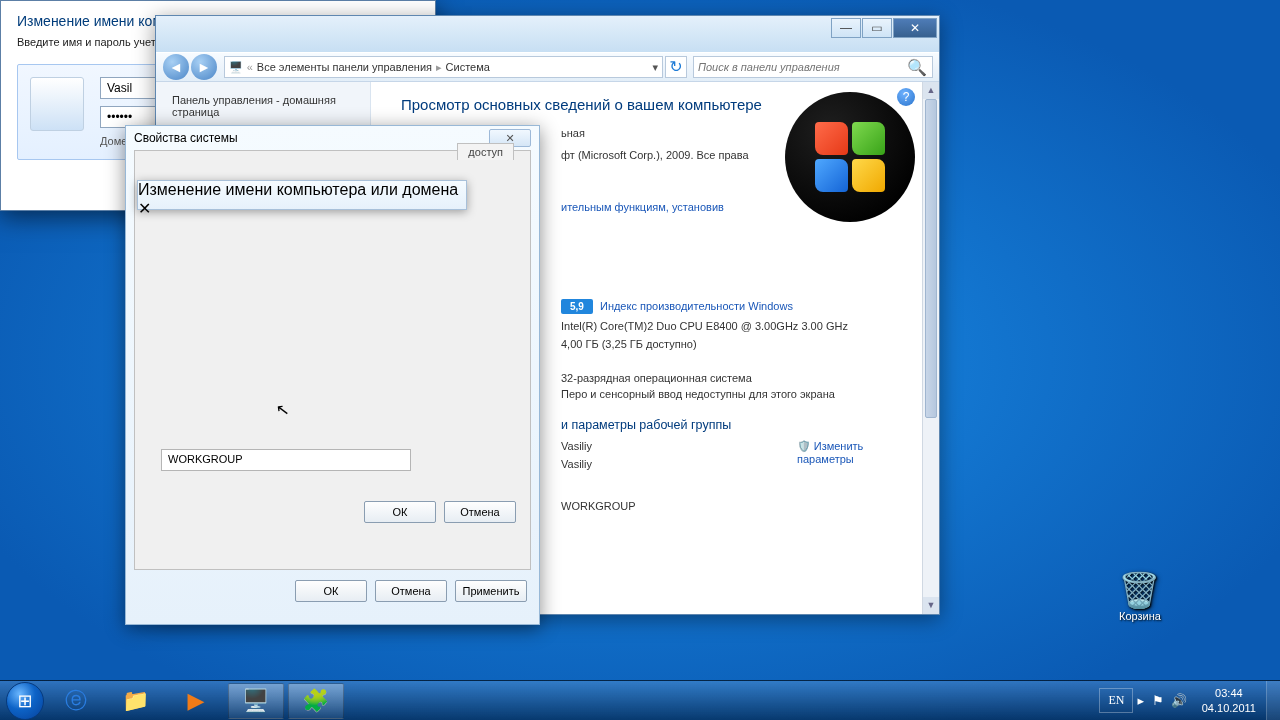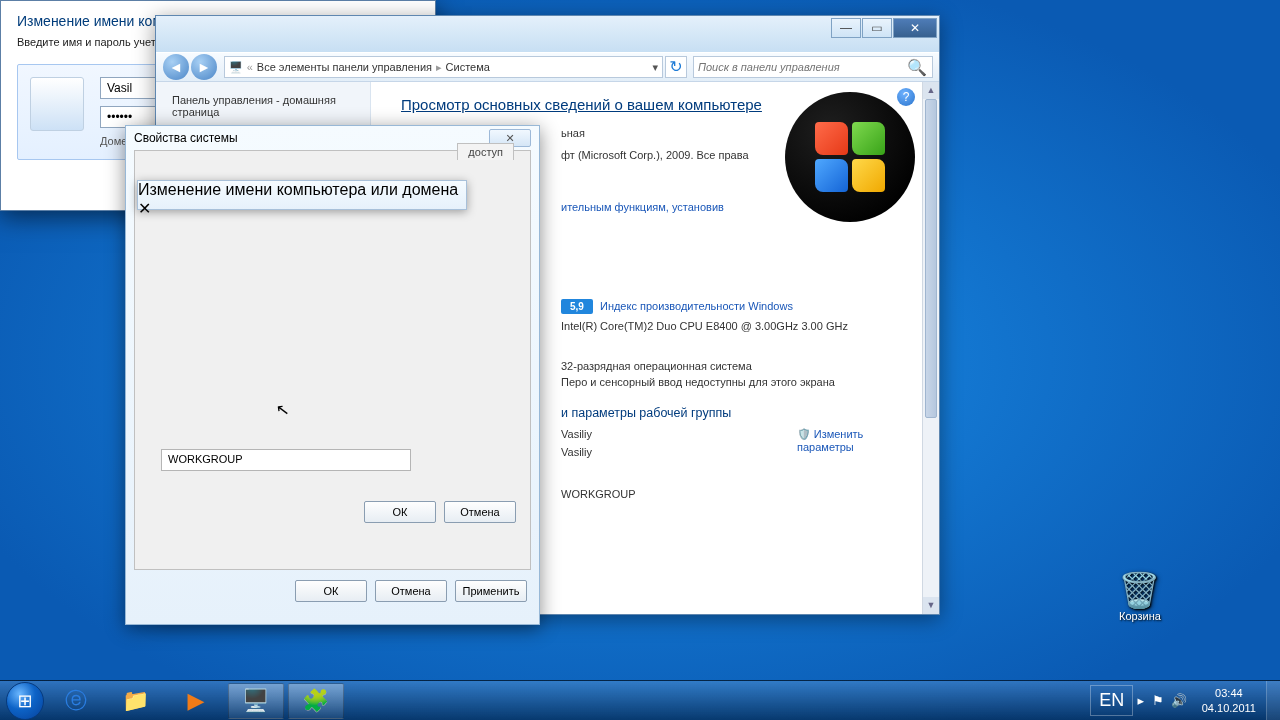--- a/index.html
+++ b/index.html
@@ -5,21 +5,21 @@
 * { box-sizing: border-box; margin: 0; padding: 0; font-family: "Segoe UI", Tahoma, sans-serif; }
 body { width: 1280px; height: 720px; overflow: hidden; background: radial-gradient(ellipse at center, #1a8de8 0%, #0a5ab3 80%); position: relative; }
 
 
 .taskbar { position: absolute; bottom: 0; left: 0; right: 0; height: 40px; background: linear-gradient(to bottom, rgba(255,255,255,0.15), rgba(0,0,0,0.4)); display: flex; align-items: center; border-top: 1px solid rgba(0,0,0,0.4); }
 .start-orb { width: 38px; height: 38px; margin-left: 6px; border-radius: 50%; background: radial-gradient(circle at 35% 30%, #6ab7ff 0%, #0d63c7 45%, #06419a 100%); border:1px solid #063a7e; position:relative; cursor:pointer;}
 .start-orb::after{content:"⊞"; position:absolute; inset:0; display:flex; align-items:center; justify-content:center; color:#fff; font-size:18px;}
 .tb-item { width: 56px; height: 36px; margin-left: 4px; display:flex; align-items:center; justify-content:center; font-size:22px; border-radius:2px; cursor:pointer;}
 .tb-active{background:linear-gradient(to bottom, rgba(255,255,255,0.35), rgba(255,255,255,0.08)); border:1px solid rgba(0,0,0,0.25);}
 .tb-spacer{flex:1;}
-.tb-lang{color:#fff; font-size:18px; padding:4px 8px; border:1px solid rgba(255,255,255,0.3); cursor:pointer;}
+.tb-lang{color:#fff; font-size:12px; padding:4px 8px; border:1px solid rgba(255,255,255,0.3); cursor:pointer;font-family:Liberation Serif, serif;}
 .tb-icon{color:#fff; font-size:13px; margin:0 4px; cursor:pointer;}
 .tb-clock{color:#fff; font-size:11px; text-align:center; padding:0 10px; line-height:1.3; cursor:pointer;}
 .tb-show-desktop{width:14px; height:40px; border-left:1px solid rgba(255,255,255,0.2); background:rgba(255,255,255,0.08); cursor:pointer;}
 
 
 .desktop-icon{position:absolute; right:100px; top:570px; text-align:center; color:#fff; font-size:11px; text-shadow:1px 1px 2px #000; width:80px; cursor:pointer;}
 .desktop-icon .glyph{font-size:34px; filter: drop-shadow(1px 1px 2px rgba(0,0,0,0.5));}
 
 
 .win { position:absolute; background:#fff; box-shadow:0 4px 20px rgba(0,0,0,0.4); }
@@ -33,21 +33,21 @@
 .breadcrumb .sep{margin:0 4px; color:#999;}
 .refresh-btn{width:22px; height:22px; border:1px solid #b8c9dc; background:#fff; margin-left:2px; text-align:center; line-height:20px; color:#1e7bd6; cursor:pointer;}
 .search-box{width:240px; height:22px; border:1px solid #b8c9dc; background:#fff; margin:0 6px; display:flex; align-items:center;}
 .search-box input{border:none; outline:none; flex:1; font-size:11px; font-style:italic; color:#888; padding:0 4px;}
 .search-box .mag{color:#3a7bc0; padding:0 5px;}
 
 .sys-body{display:flex; height:calc(100% - 66px);}
 .sidebar{width:215px; background:#f1f5fa; padding:12px 8px 8px 16px; font-size:11px; color:#1a4e8a; border-right:1px solid #d9e4f0;}
 .sidebar .home{color:#333;}
 .content{flex:1; padding:14px 18px 14px 30px; font-size:11px; color:#333; position:relative;}
-.content h1{color:#003b7d; font-size:15px; font-weight:normal; margin-bottom:14px;text-decoration:underline;}
+.content h1{color:#003b7d; font-size:15px; font-weight:normal; margin-bottom:14px;}
 .content .sub{margin-top:18px; color:#003b7d; font-size:12.5px;}
 .content .link{color:#1a57b8; cursor:pointer;}
 .wei-badge{display:inline-block; background:#2186dd; color:#fff; font-size:10px; font-weight:bold; padding:2px 9px; border-radius:2px; margin-right:4px;}
 .shield{color:#2c6bbf; margin-right:3px;}
 .help-btn{position:absolute; right:24px; top:6px; width:18px; height:18px; border-radius:50%; background:radial-gradient(circle at 40% 30%,#6fb2ff,#2a74cc); color:#fff; text-align:center; font-size:12px; line-height:18px; cursor:pointer;}
 .scrollbar{position:absolute; right:0; top:0; bottom:0; width:17px; background:#eef2f7; border-left:1px solid #d0d8e2;}
 .scrollbar .arrow{height:17px; background:#dbe4ef; text-align:center; font-size:9px; color:#668; line-height:17px;}
 .scrollbar .thumb{position:absolute; left:2px; right:2px; top:17px; height:60%; background:linear-gradient(to right,#c8d6e8,#b5c7de); border:1px solid #9fb5cf; border-radius:2px;}
 
 
@@ -158,20 +158,21 @@
       </div>
 
       <div style="height:86px"></div>
       <div style="margin-left:160px">
         <div style="margin-bottom:6px">
           <span class="wei-badge">5,9</span>
           <span class="link">Индекс производительности Windows</span>
         </div>
         <div>Intel(R) Core(TM)2 Duo CPU     E8400   @ 3.00GHz   3.00 GHz</div>
         <div style="height:6px"></div>
+        <div>4,00 ГБ (3,25 ГБ доступно)</div>
         <div style="height:22px"></div>
         <div>32-разрядная операционная система</div>
         <div style="height:4px"></div>
         <div>Перо и сенсорный ввод недоступны для этого экрана</div>
       </div>
 
       <div class="sub" style="margin-left:160px">и параметры рабочей группы</div>
       <div style="margin-left:160px; margin-top:8px; display:flex;">
         <div style="width:240px">
           <div>Vasiliy</div>

